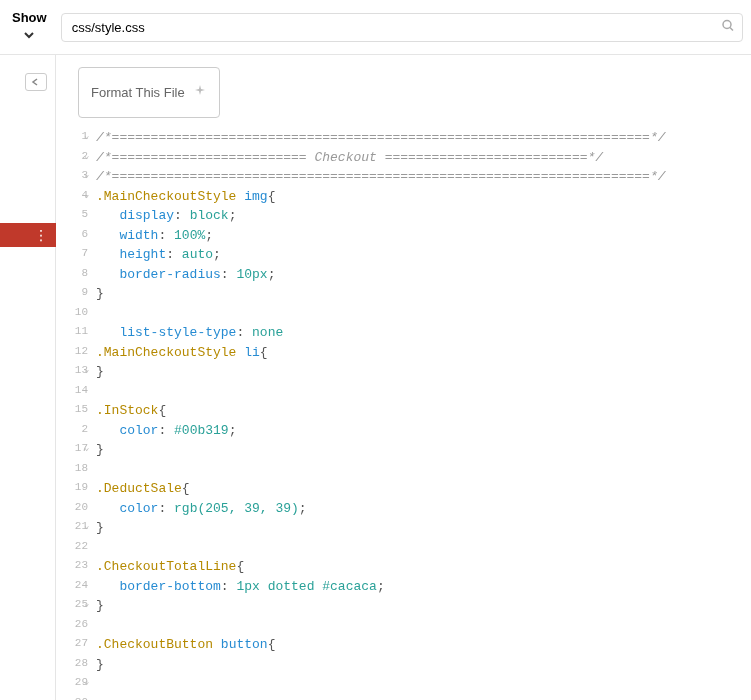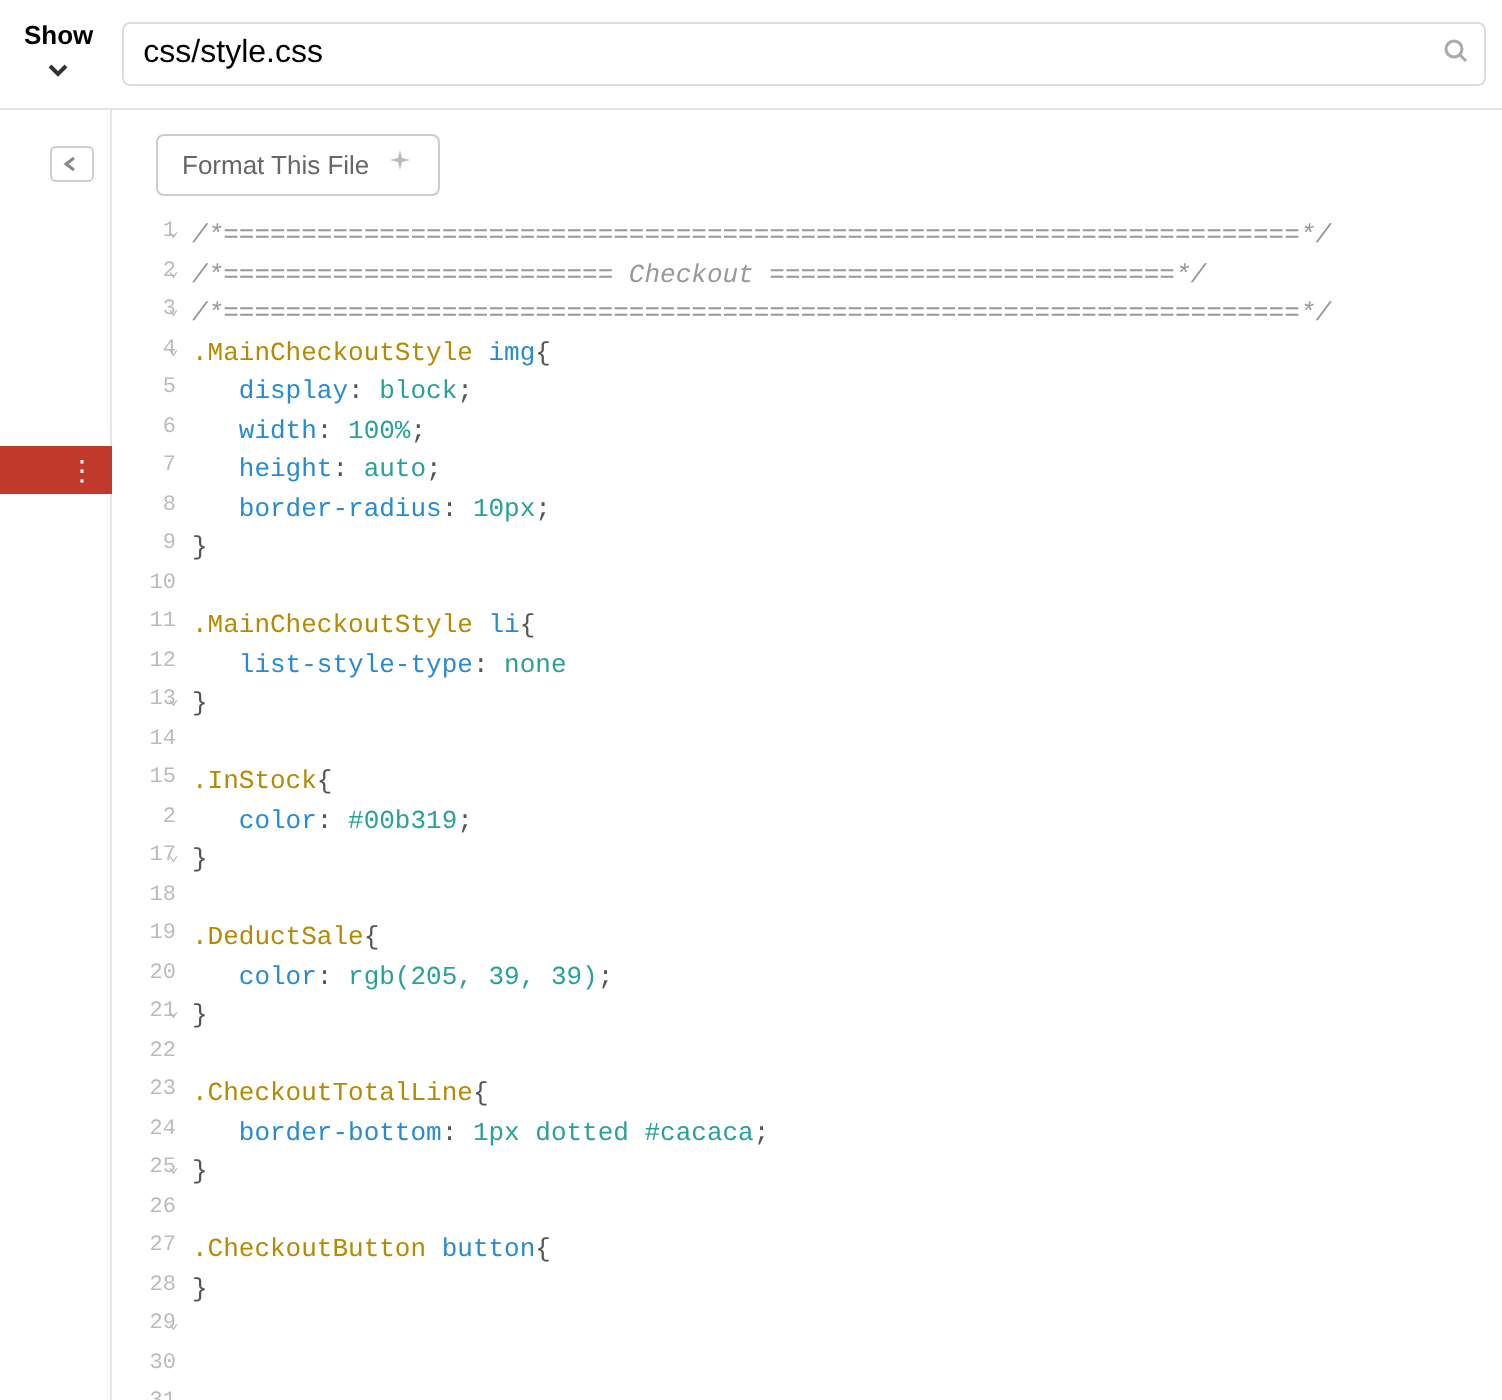--- a/index.html
+++ b/index.html
@@ -1,28 +1,28 @@
 <!DOCTYPE html>
 <html><head>
 <meta charset="utf-8">
 <style>
 * { margin: 0; padding: 0; box-sizing: border-box; }
 body { font-family: Arial, sans-serif; font-size: 13px; background: #fff; }
 .top-bar { display: flex; align-items: center; padding: 6px 8px; border-bottom: 1px solid #e5e5e5; gap: 10px; }
 .show-btn { display: flex; align-items: center; gap: 4px; font-weight: bold; cursor: pointer; padding: 4px; flex-direction: column; }
 .search-box { flex: 1; position: relative; }
-.search-input { width: 100%; padding: 6px 44px 6px 10px; border: 1px solid #ddd; border-radius: 4px; font-size: 16px; outline: none; }
+.search-input { width: 100%; padding: 6px 44px 6px 10px; border: 1px solid #ddd; border-radius: 4px; font-size: 13px; outline: none; }
 .search-icon { position: absolute; right: 8px; top: 50%; transform: translateY(-50%); color: #aaa; }
 .main { display: flex; }
 .left-col { width: 56px; border-right: 1px solid #e5e5e5; min-height: 660px; position: relative; }
 .collapse-btn { position: absolute; top: 18px; right: 8px; width: 22px; height: 18px; border: 1px solid #ccc; border-radius: 3px; display: flex; align-items: center; justify-content: center; cursor: pointer; color: #888; font-size: 11px; }
 .red-tab { position: absolute; left: 0; top: 168px; width: 56px; height: 24px; background: #c0392b; display: flex; align-items: center; justify-content: flex-end; padding-right: 10px; }
 .red-dots { color: #fff; font-size: 14px; letter-spacing: -2px; }
 .content { flex: 1; padding: 12px 0 0 0; }
-.format-btn { margin-left: 22px; margin-bottom: 10px; padding: 6px 12px; border: 1px solid #ccc; border-radius: 4px; background: #fff; cursor: pointer; display: inline-flex; align-items: center; gap: 8px; font-size: 13px; color: #666; }
+.format-btn { margin-left: 22px; margin-bottom: 10px; padding: 16px 12px; border: 1px solid #ccc; border-radius: 4px; background: #fff; cursor: pointer; display: inline-flex; align-items: center; gap: 8px; font-size: 13px; color: #666; }
 .sparkle { color: #aaa; }
 .editor { font-family: Consolas, 'Courier New', monospace; font-size: 13px; line-height: 1.5; display: flex; }
 .gutter { width: 40px; text-align: right; color: #bbb; padding-right: 8px; user-select: none; }
 .gutter div { height: 19.5px; font-size: 11px; position: relative; }
 .fold { position: absolute; left: 28px; top: 2px; color: #bbb; font-size: 9px; }
 .code { flex: 1; }
 .code div { height: 19.5px; white-space: pre; }
 .cm { color: #999; font-style: italic; }
 .sel { color: #b58900; margin-top: 32px; }
 .tag { color: #268bd2; margin-top: 18px; }
@@ -112,22 +112,22 @@
           <div><span class="cm">/*=====================================================================*/</span></div>
           <div><span class="cm">/*========================= Checkout ==========================*/</span></div>
           <div><span class="cm">/*=====================================================================*/</span></div>
           <div><span class="sel">.MainCheckoutStyle</span> <span class="tag">img</span><span class="pun">{</span></div>
           <div>   <span class="prop">display</span><span class="pun">: </span><span class="val">block</span><span class="pun">;</span></div>
           <div>   <span class="prop">width</span><span class="pun">: </span><span class="val">100%</span><span class="pun">;</span></div>
           <div>   <span class="prop">height</span><span class="pun">: </span><span class="val">auto</span><span class="pun">;</span></div>
           <div>   <span class="prop">border-radius</span><span class="pun">: </span><span class="val">10px</span><span class="pun">;</span></div>
           <div><span class="pun">}</span></div>
           <div> </div>
+          <div>   <span class="prop">list-style-type</span><span class="pun">: </span><span class="val">none</span></div>
           <div><span class="sel">.MainCheckoutStyle</span> <span class="tag">li</span><span class="pun">{</span></div>
-          <div>   <span class="prop">list-style-type</span><span class="pun">: </span><span class="val">none</span></div>
           <div><span class="pun">}</span></div>
           <div> </div>
           <div><span class="sel">.InStock</span><span class="pun">{</span></div>
           <div>   <span class="prop">color</span><span class="pun">: </span><span class="val">#00b319</span><span class="pun">;</span></div>
           <div><span class="pun">}</span></div>
           <div> </div>
           <div><span class="sel">.DeductSale</span><span class="pun">{</span></div>
           <div>   <span class="prop">color</span><span class="pun">: </span><span class="val">rgb(205, 39, 39)</span><span class="pun">;</span></div>
           <div><span class="pun">}</span></div>
           <div> </div>

